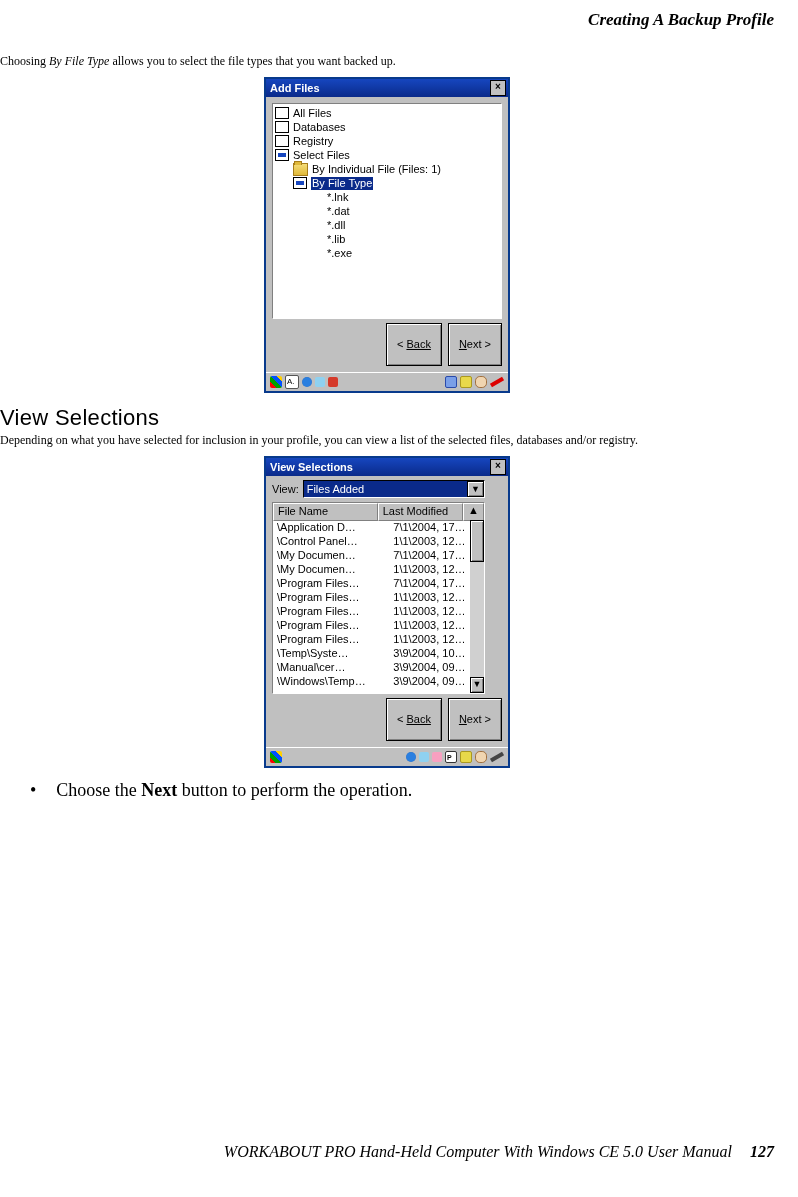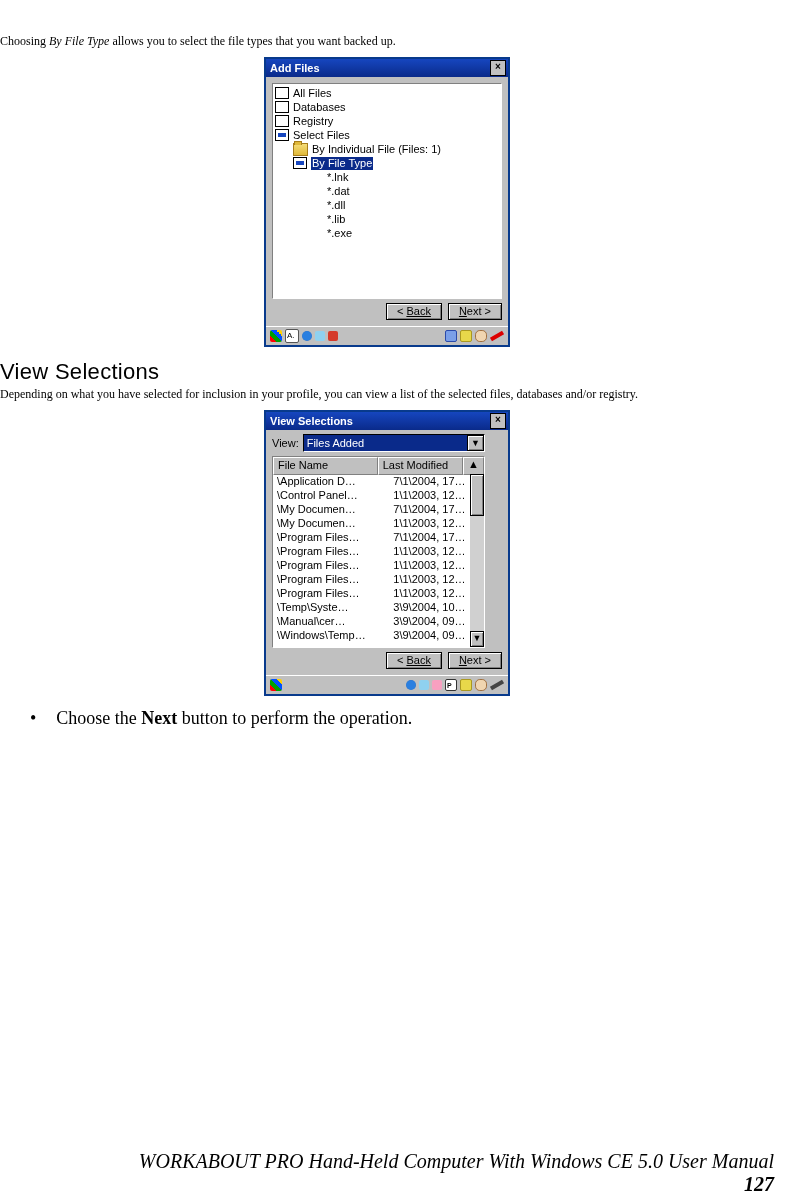--- a/index.html
+++ b/index.html
@@ -125,21 +125,21 @@
     display:flex;
     justify-content:flex-end;
     gap:6px;
     padding: 0 6px 6px 0;
   }
   .win-btn {
     background:#c0c0c0;
     border:1px solid #000;
     box-shadow: inset 1px 1px 0 #fff, inset -1px -1px 0 #808080;
     font-size:11px;
-    padding: 1px 10px;
+    padding: 14px 10px;
     font-family: Tahoma, Verdana, sans-serif;
   }
   .win-btn .ul { text-decoration: underline; }
 
   .taskbar {
     height: 18px;
     background: #c0c0c0;
     border-top: 1px solid #fff;
     display:flex;
     align-items:center;
@@ -224,33 +224,34 @@
     box-shadow: inset 1px 1px 0 #fff, inset -1px -1px 0 #808080;
     font-size:9px; text-align:center; line-height:12px;
   }
 
   .bullet-row { display:flex; gap:20px; margin-top:6px; padding-left:30px; font-size:18px;}
   .bullet-row .b { }
   .bullet-row .bold { font-weight:bold; }
 
   .footer {
     position:absolute;
-    bottom:1px;
+    bottom:36px;
     right:24px;
     left:100px;
     text-align:right;
     font-style:italic;
-    font-size:20px;
+    font-size:16px;
   }
   .footer .pg { font-weight:bold; font-style:italic; margin-left:14px;}
 </style>
 </head>
 <body>
 
 <div class="header-right">
+  <div class="bold">Creating A Backup Profile</div>
 </div>
 
 <div class="content">
   <p class="para">
     <span>Choosing </span><span class="italic">By File Type</span><span> allows you to select the file types that you want backed up.</span>
   </p>
 
   <div class="dialog-wrap">
     <div class="titlebar">
       <span>Add Files</span>

